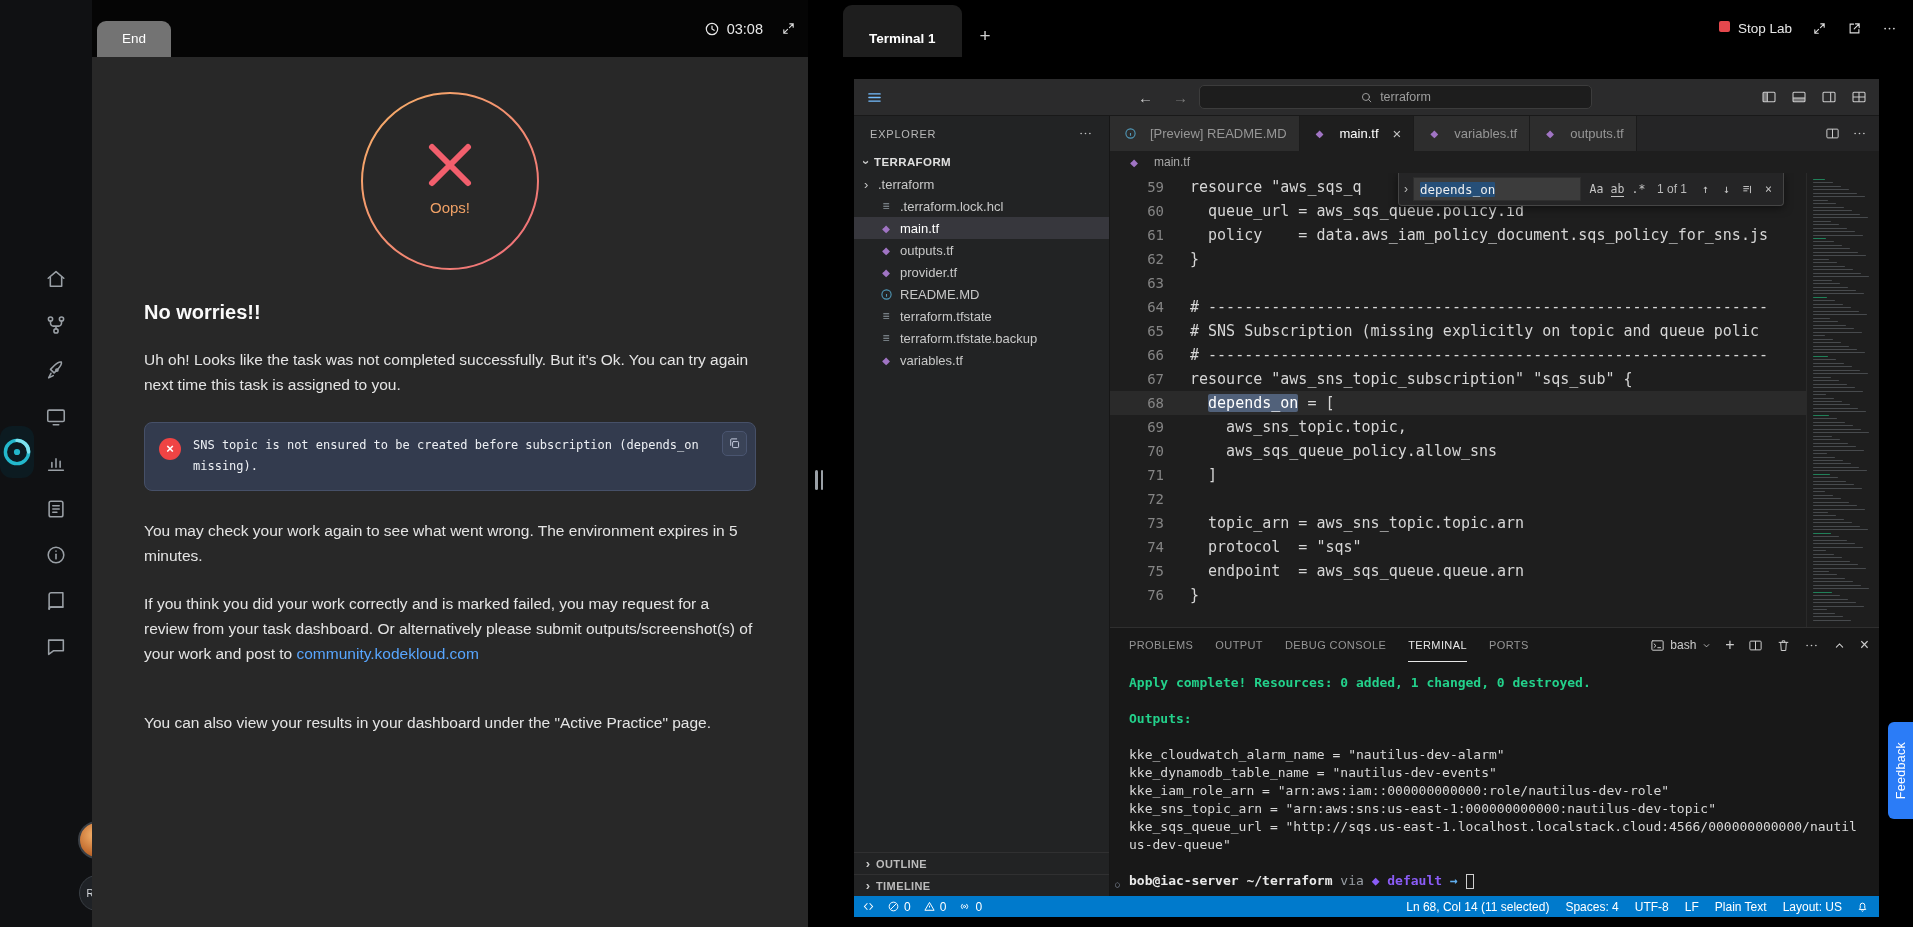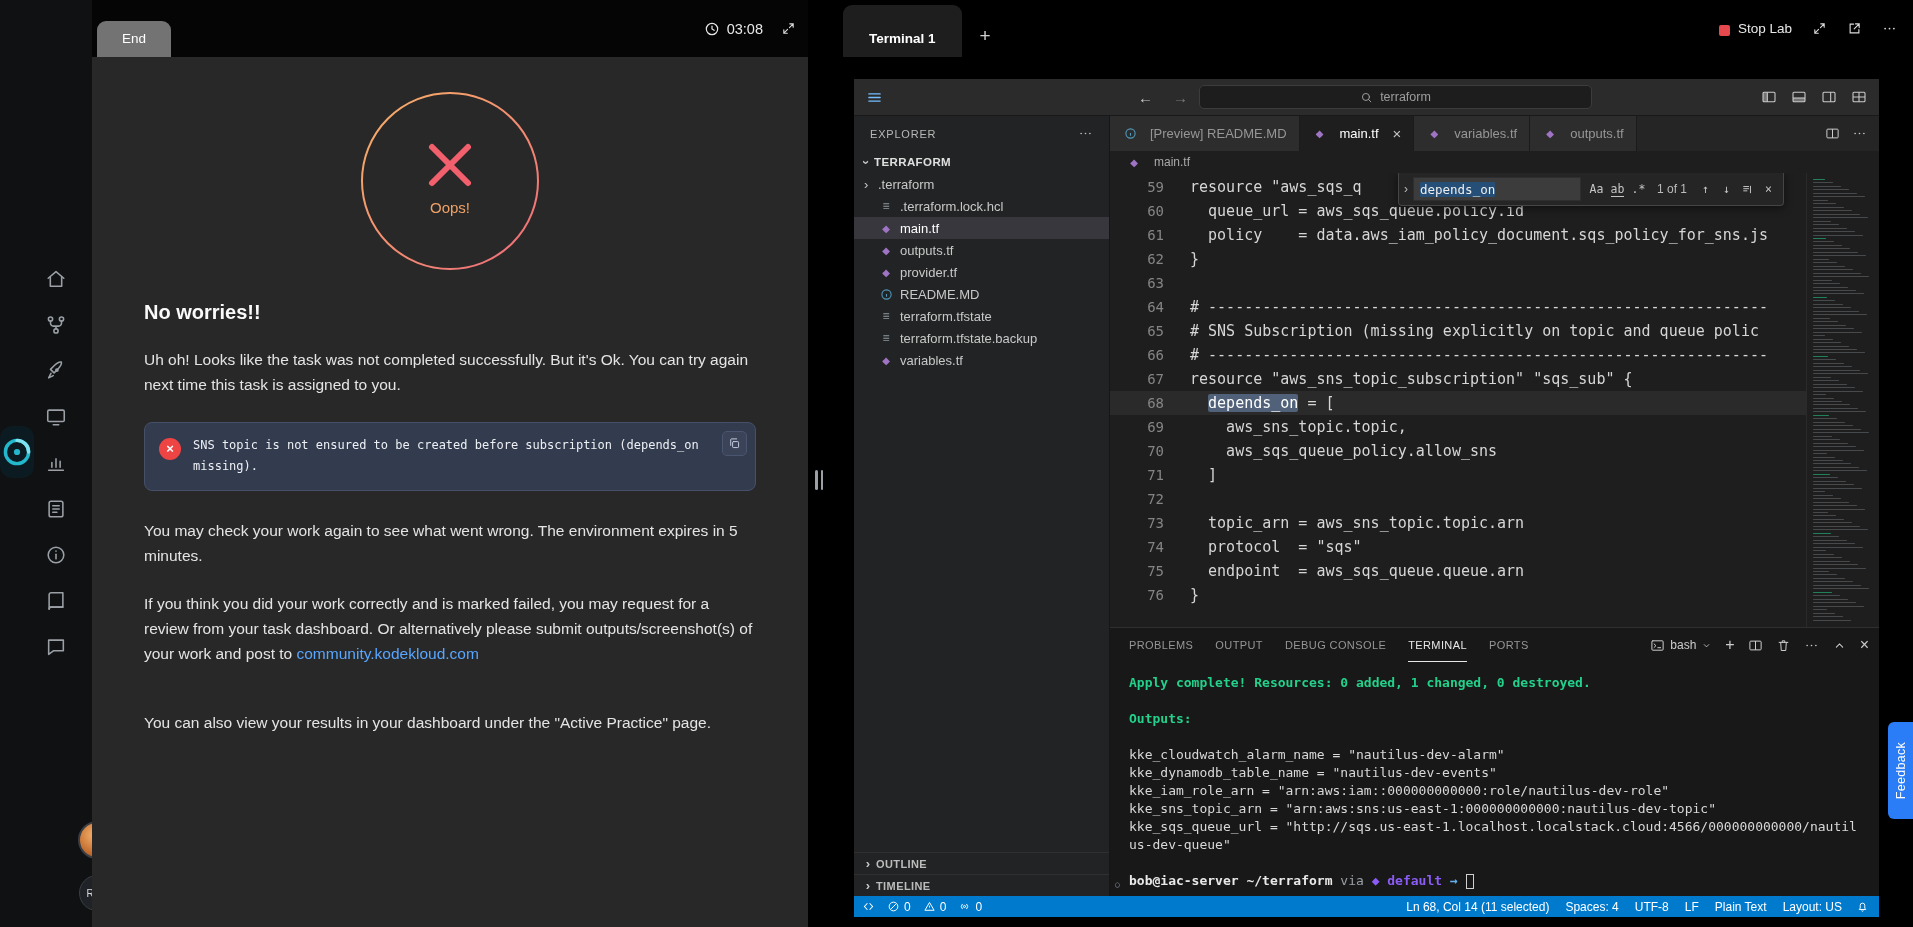--- a/index.html
+++ b/index.html
@@ -43,21 +43,21 @@
 .gap{width:27px;background:#000;position:relative;flex:none}
 .grip{position:absolute;left:7px;top:470px;display:flex;gap:3px;cursor:col-resize}
 .grip i{width:2.5px;height:20px;background:#9aa0a6;border-radius:2px}
 
 
 .workbench{flex:1;position:relative;background:#000}
 .wb-topbar{height:57px;display:flex;align-items:flex-end;position:relative;padding-left:8px}
 .terminal-tab{background:#1e1e1e;color:#fff;font-size:13.5px;font-weight:700;padding:26px 26px 11px;border-radius:9px 9px 0 0;cursor:pointer}
 .add-btn{color:#cfcfcf;font-size:19px;margin:0 0 12px 18px;cursor:pointer;line-height:1}
 .wb-top-right{position:absolute;right:16px;top:0;height:57px;display:flex;align-items:center;gap:20px;color:#e8e8e8;font-size:13.5px}
-.stop-lab{display:flex;align-items:flex-end;cursor:pointer}
+.stop-lab{display:flex;align-items:flex-start;cursor:pointer}
 .stop-square{width:11px;height:11px;background:var(--stop-red);border-radius:2px;display:inline-block;margin-right:8px}
 
 
 .vscode{position:absolute;left:19px;top:79px;width:1025px;height:838px;display:flex;flex-direction:column;background:#1e1e1e;overflow:hidden}
 .titlebar{height:37px;background:#2b2b2c;display:flex;align-items:center;padding:0 12px;position:relative;border-bottom:1px solid #191919;flex:none}
 .menu-ic{color:#75beff}
 .menu-ic svg{width:17px;height:17px}
 .nav-arrows{position:absolute;left:284px;display:flex;gap:20px;color:#cccccc;font-size:15px}
 .nav-arrows .dim{color:#7a7a7a}
 .cmd-center{position:absolute;left:345px;width:393px;height:24px;top:6px;background:#1d1d1d;border:1px solid #3c3c3c;border-radius:5px;display:flex;align-items:center;justify-content:center;gap:7px;color:#9d9d9d;font-size:12.5px;cursor:pointer}

